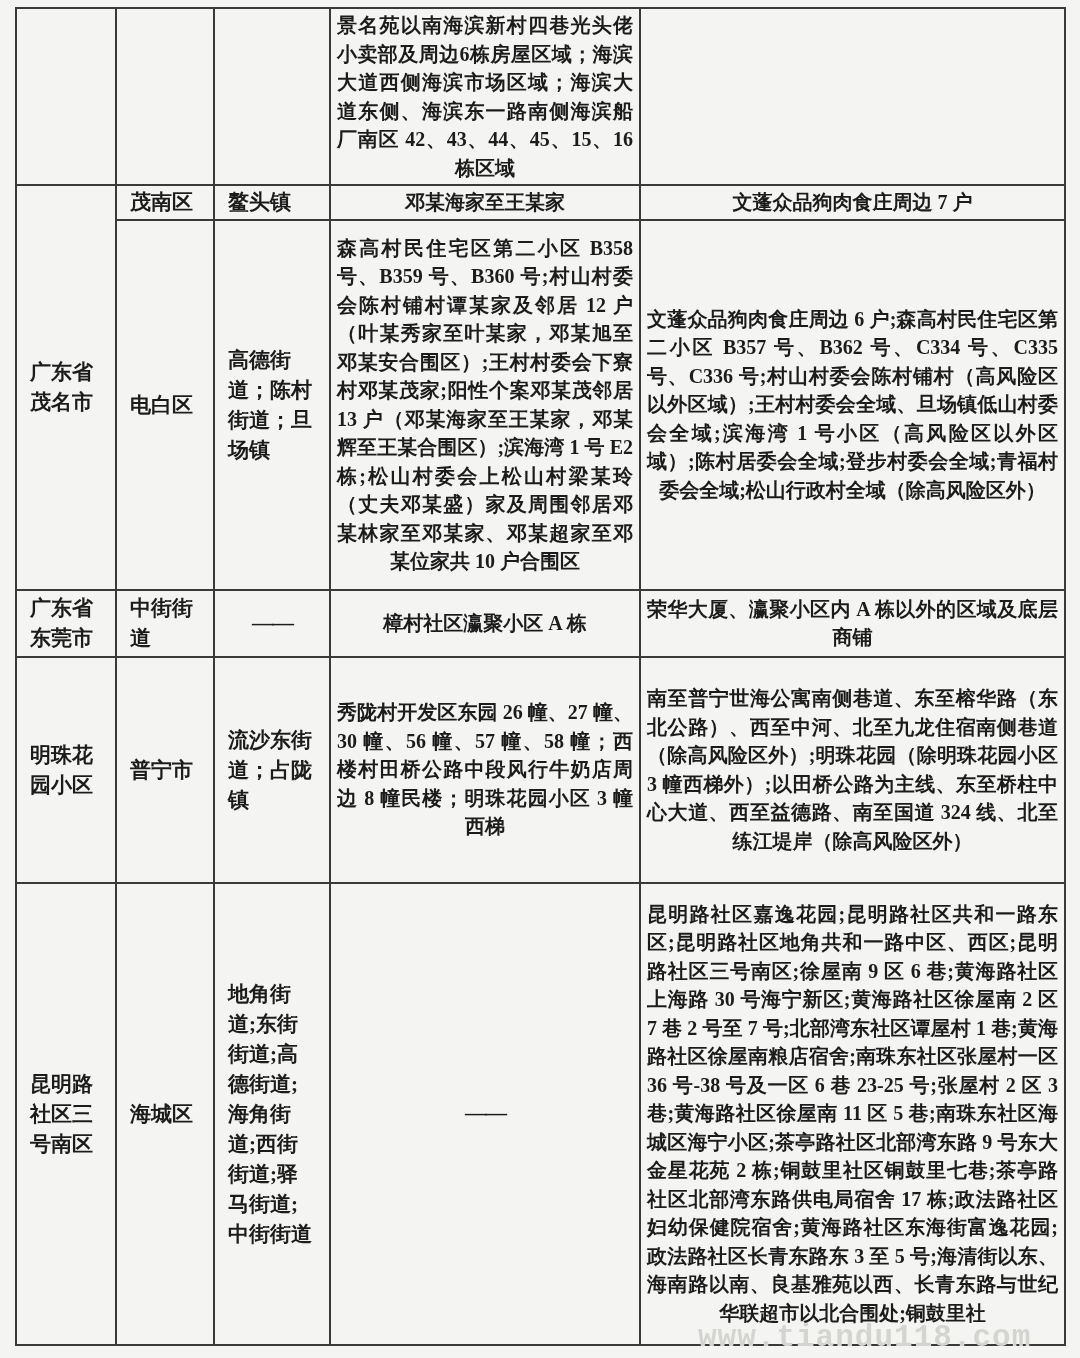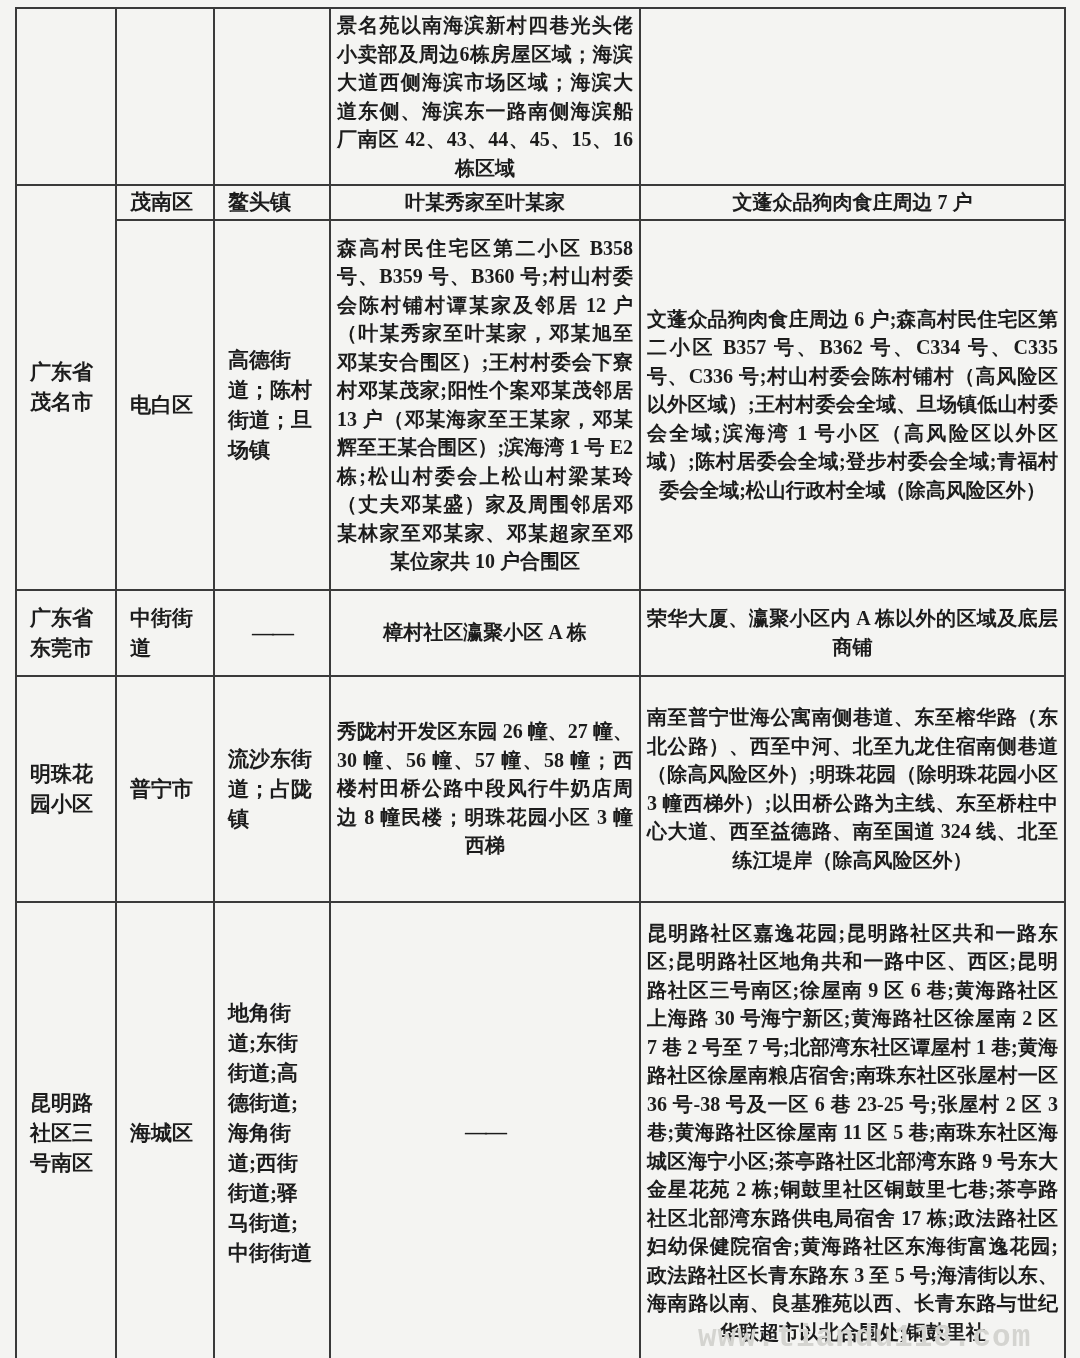--- a/index.html
+++ b/index.html
@@ -45,21 +45,21 @@
     padding: 2px 6px;
   }
   .dash {
     text-align: center;
     font-size: 22px;
     letter-spacing: -2px;
   }
   tr.r0 { height: 176px; }
   tr.r1 { height: 30px; }
   tr.r2 { height: 370px; }
-  tr.r3 { height: 86px; }
+  tr.r3 { height: 67px; }
   tr.r4 { height: 226px; }
   tr.r5 { height: 462px; }
   .watermark {
     position: absolute;
     left: 698px; top: 1320px;
     font-family: Liberation Mono, monospace;
     font-size: 31px;
     font-weight: bold;
     letter-spacing: 1px;
     color: var(--wm);
@@ -82,21 +82,21 @@
       <td class="narrow"></td>
       <td class="narrow"></td>
       <td class="narrow"></td>
       <td class="wide">景名苑以南海滨新村四巷光头佬小卖部及周边6栋房屋区域；海滨大道西侧海滨市场区域；海滨大道东侧、海滨东一路南侧海滨船厂南区 42、43、44、45、15、16 栋区域</td>
       <td class="wide"></td>
     </tr>
     <tr class="r1">
       <td class="narrow" rowspan="2">广东省茂名市</td>
       <td class="narrow">茂南区</td>
       <td class="narrow">鳌头镇</td>
-      <td class="wide">叶某秀家至叶某家</td>
+      <td class="wide">邓某海家至王某家</td>
       <td class="wide">文蓬众品狗肉食庄周边 7 户</td>
     </tr>
     <tr class="r2">
       <td class="narrow">电白区</td>
       <td class="narrow">高德街道；陈村街道；旦场镇</td>
       <td class="wide">森高村民住宅区第二小区 B358 号、B359 号、B360 号;村山村委会陈村铺村谭某家及邻居 12 户（叶某秀家至叶某家，邓某旭至邓某安合围区）;王村村委会下寮村邓某茂家;阳性个案邓某茂邻居 13 户（邓某海家至王某家，邓某辉至王某合围区）;滨海湾 1 号 E2 栋;松山村委会上松山村梁某玲（丈夫邓某盛）家及周围邻居邓某林家至邓某家、邓某超家至邓某位家共 10 户合围区</td>
       <td class="wide">文蓬众品狗肉食庄周边 6 户;森高村民住宅区第二小区 B357 号、B362 号、C334 号、C335 号、C336 号;村山村委会陈村铺村（高风险区以外区域）;王村村委会全域、旦场镇低山村委会全域;滨海湾 1 号小区（高风险区以外区域）;陈村居委会全域;登步村委会全域;青福村委会全域;松山行政村全域（除高风险区外）</td>
     </tr>
     <tr class="r3">
       <td class="narrow">广东省东莞市</td>

